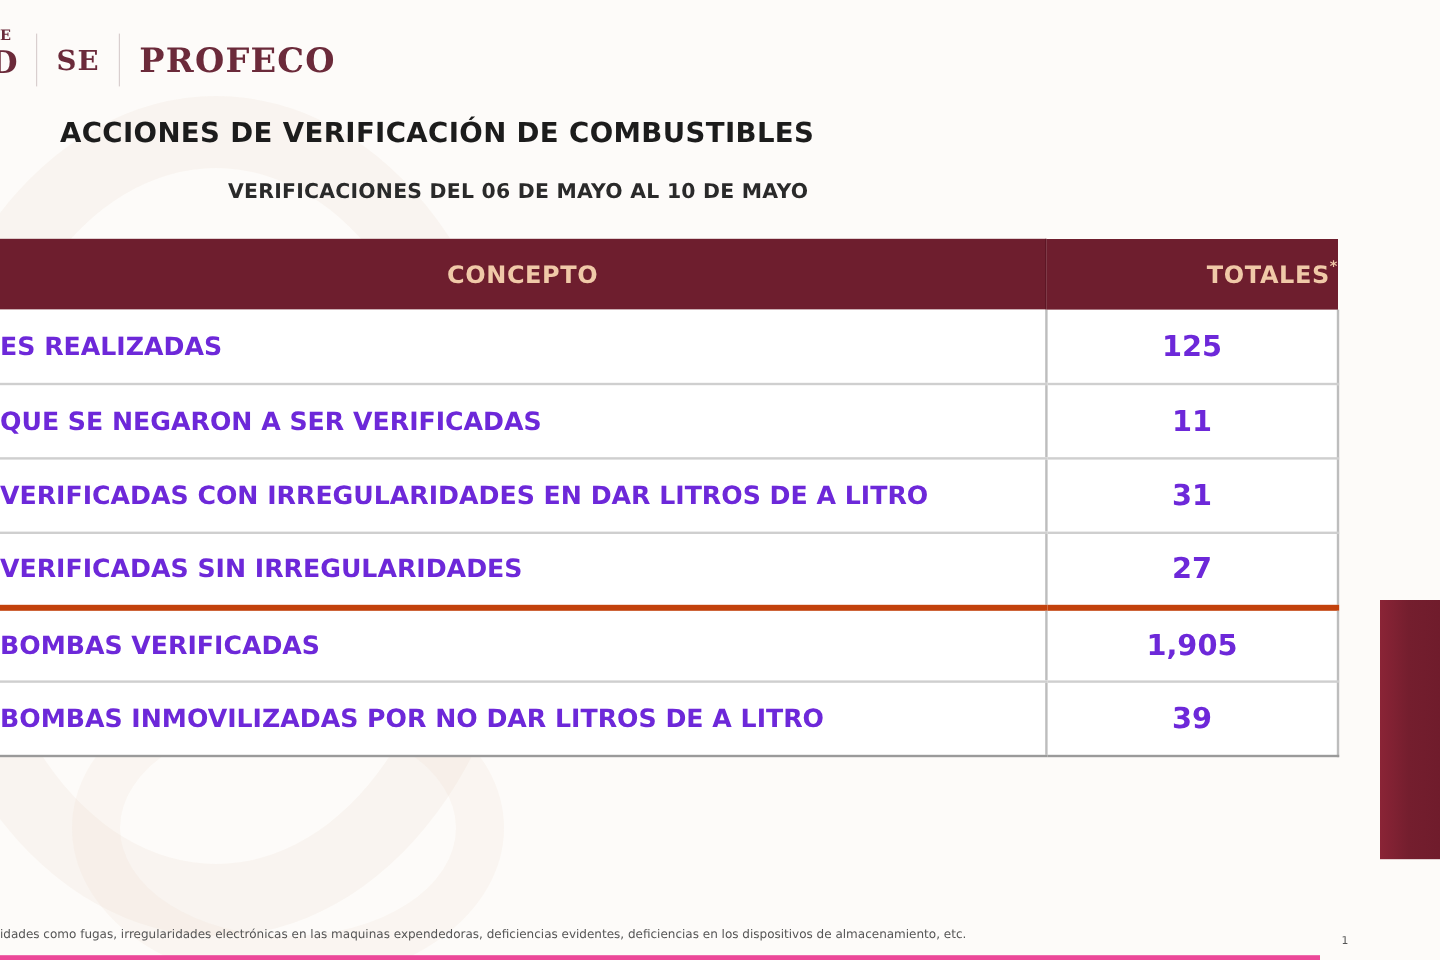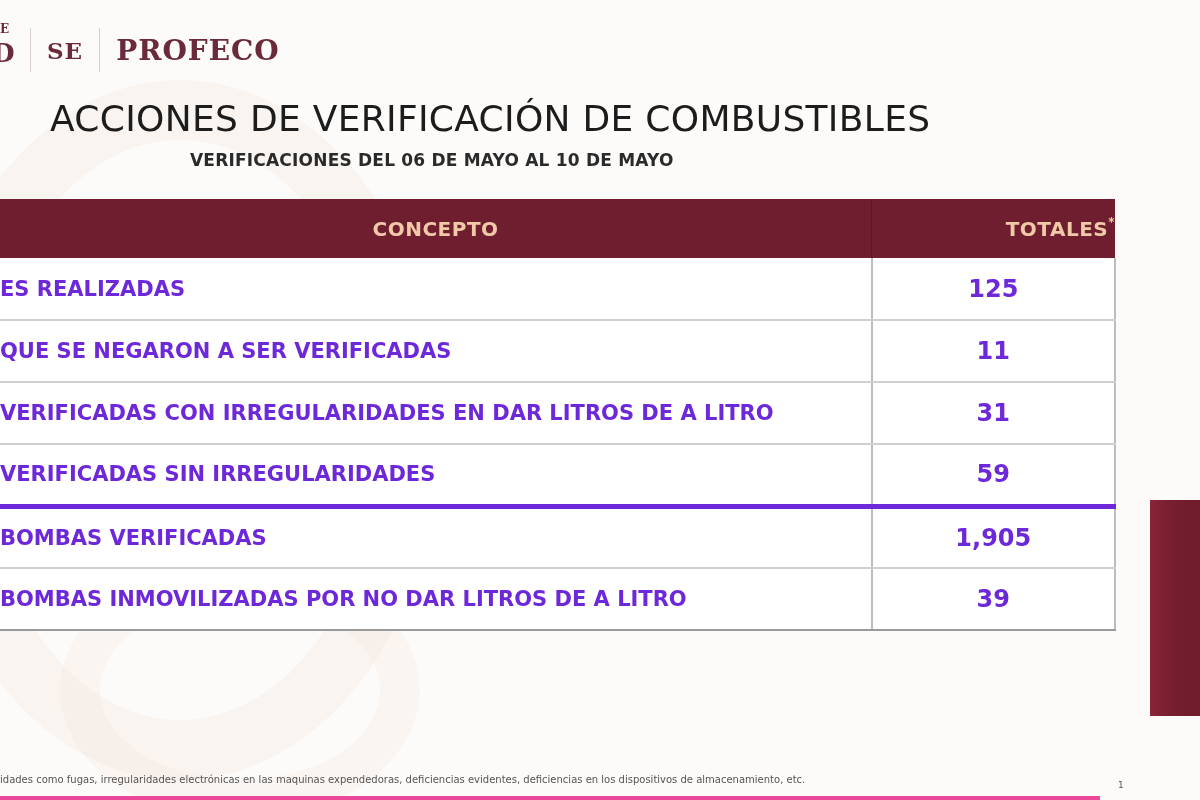--- a/index.html
+++ b/index.html
@@ -49,22 +49,22 @@
       font-size: 26px;
     }
     .logo-sep {
       width: 1px; height: 44px; background: #d9cfcf; margin: 0 16px;
     }
     .logo-se { font-size: 23px; letter-spacing: 1px; }
     .logo-profeco { font-size: 28px; letter-spacing: 1px; }
     .title {
       position: absolute;
       top: 98px; left: 50px;
-      font-size: 36px;
-      font-weight: normal;
+      font-size: 23px;
+      font-weight: bold;
       letter-spacing: 0.3px;
       color: #1c1c1c;
     }
     .subtitle {
       position: absolute;
       top: 150px; left: 190px;
       font-size: 17px;
       font-weight: bold;
       color: #2a2a2a;
       letter-spacing: 0.2px;
@@ -97,21 +97,21 @@
       font-weight: bold;
       color: #6d28d9;
     }
     td.concept { padding-left: 0; text-align: left; white-space: nowrap; }
     td.value {
       text-align: center;
       border-left: 2px solid #bdbdbd;
       border-right: 2px solid #bdbdbd;
       font-size: 24px;
     }
-    tr.sep td { border-bottom: 5px solid #6d28d9; }
+    tr.sep td { border-bottom: 5px solid #c2410c; }
     tr.last td { border-bottom: 2px solid #9a9a9a; }
     .side-panel {
       position: absolute;
       top: 500px; left: 1150px;
       width: 60px; height: 216px;
       background: linear-gradient(90deg, #8a2436 0%, #741e2e 40%, #6e1b2b 100%);
     }
     .footnote {
       position: absolute;
       top: 774px; left: 0;
@@ -165,21 +165,21 @@
       <tr>
         <td class="concept">QUE SE NEGARON A SER VERIFICADAS</td>
         <td class="value">11</td>
       </tr>
       <tr>
         <td class="concept">VERIFICADAS CON IRREGULARIDADES EN DAR LITROS DE A LITRO</td>
         <td class="value">31</td>
       </tr>
       <tr class="sep">
         <td class="concept">VERIFICADAS SIN IRREGULARIDADES</td>
-        <td class="value">59</td>
+        <td class="value">27</td>
       </tr>
       <tr>
         <td class="concept">BOMBAS VERIFICADAS</td>
         <td class="value">1,905</td>
       </tr>
       <tr class="last">
         <td class="concept">BOMBAS INMOVILIZADAS POR NO DAR LITROS DE A LITRO</td>
         <td class="value">39</td>
       </tr>
     </tbody>

